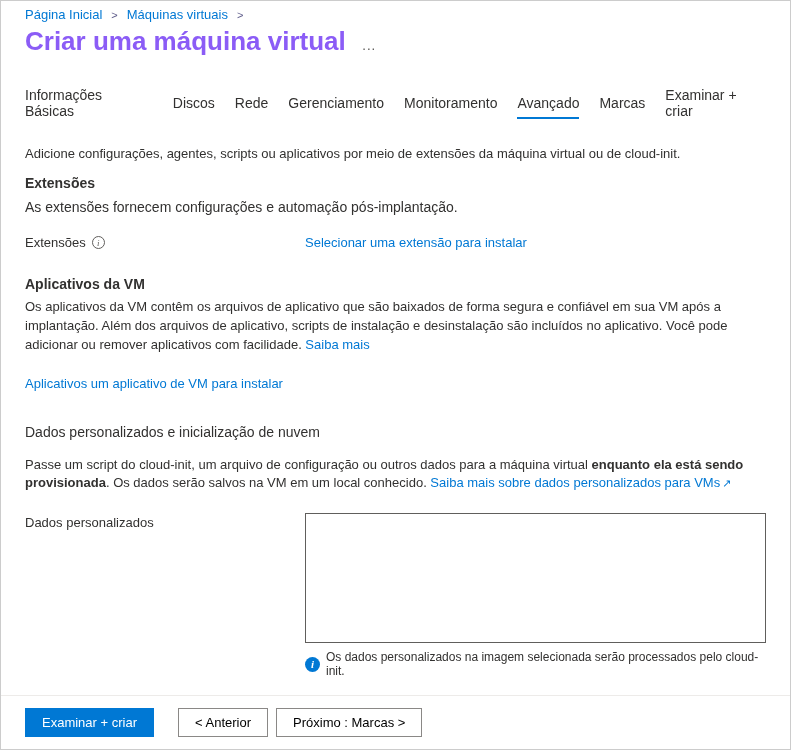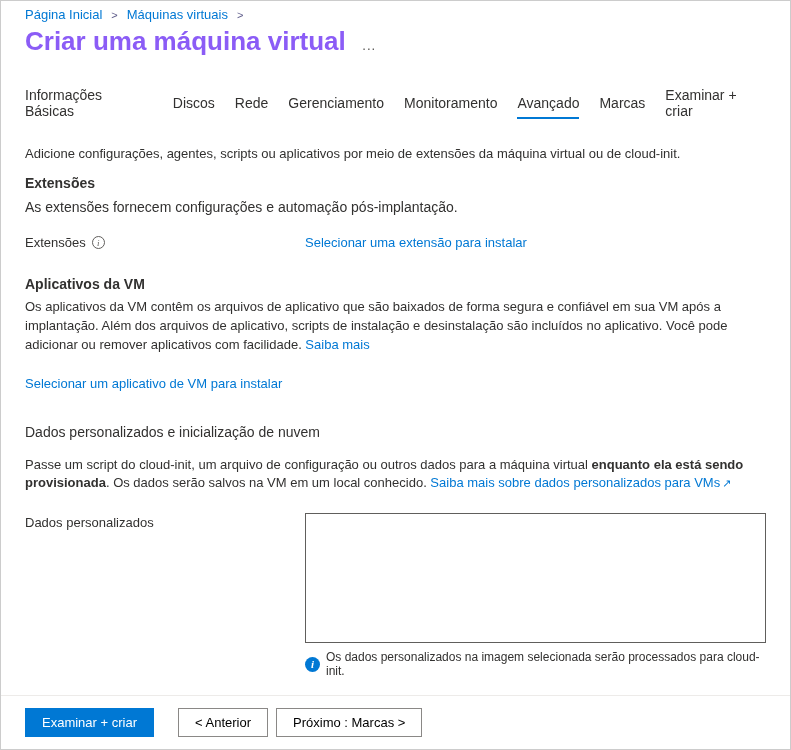--- a/index.html
+++ b/index.html
@@ -237,38 +237,38 @@
     <span class="info-icon">i</span>
   </div>
   <a class="field-link">Selecionar uma extensão para instalar</a>
 </div>
 
 <h3 class="section-heading">Aplicativos da VM</h3>
 <p class="section-text-block">
   <span>Os aplicativos da VM contêm os arquivos de aplicativo que são baixados de forma segura e confiável em sua VM após a implantação. Além dos arquivos de aplicativo, scripts de instalação e desinstalação são incluídos no aplicativo. Você pode adicionar ou remover aplicativos com facilidade. </span><a class="inline-link">Saiba mais</a>
 </p>
 <p class="para">
-  <a class="field-link">Selecionar um aplicativo de VM para instalar</a>
+  <a class="field-link">Aplicativos um aplicativo de VM para instalar</a>
 </p>
 
 <div style="height:10px;"></div>
 <h3 class="section-heading" style="font-weight:400;">Dados personalizados e inicialização de nuvem</h3>
 <div style="height:10px;"></div>
 <p class="section-text-block">
   <span>Passe um script do cloud-init, um arquivo de configuração ou outros dados para a máquina virtual </span><span class="text-bold">enquanto ela está sendo provisionada</span><span>. Os dados serão salvos na VM em um local conhecido. </span><a class="inline-link"><span>Saiba mais sobre dados personalizados para VMs</span><span class="ext-link-icon">↗</span></a>
 </p>
 <div class="field-row" style="margin-bottom:8px;">
   <div class="field-label-col" style="padding-top:2px;">
     <span>Dados personalizados</span>
   </div>
   <div class="textarea-wrap">
     <textarea class="custom-data" style=""></textarea>
     <div class="info-note">
       <span class="info-blue-icon">i</span>
-      <span>Os dados personalizados na imagem selecionada serão processados para cloud-init.</span>
+      <span>Os dados personalizados na imagem selecionada serão processados pelo cloud-init.</span>
     </div>
   </div>
 </div>
 
 <div class="button-bar">
   <button class="btn btn-primary">Examinar + criar</button>
   <div class="btn-group">
     <button class="btn">&lt;   Anterior</button>
     <button class="btn">Próximo : Marcas   &gt;</button>
   </div>

